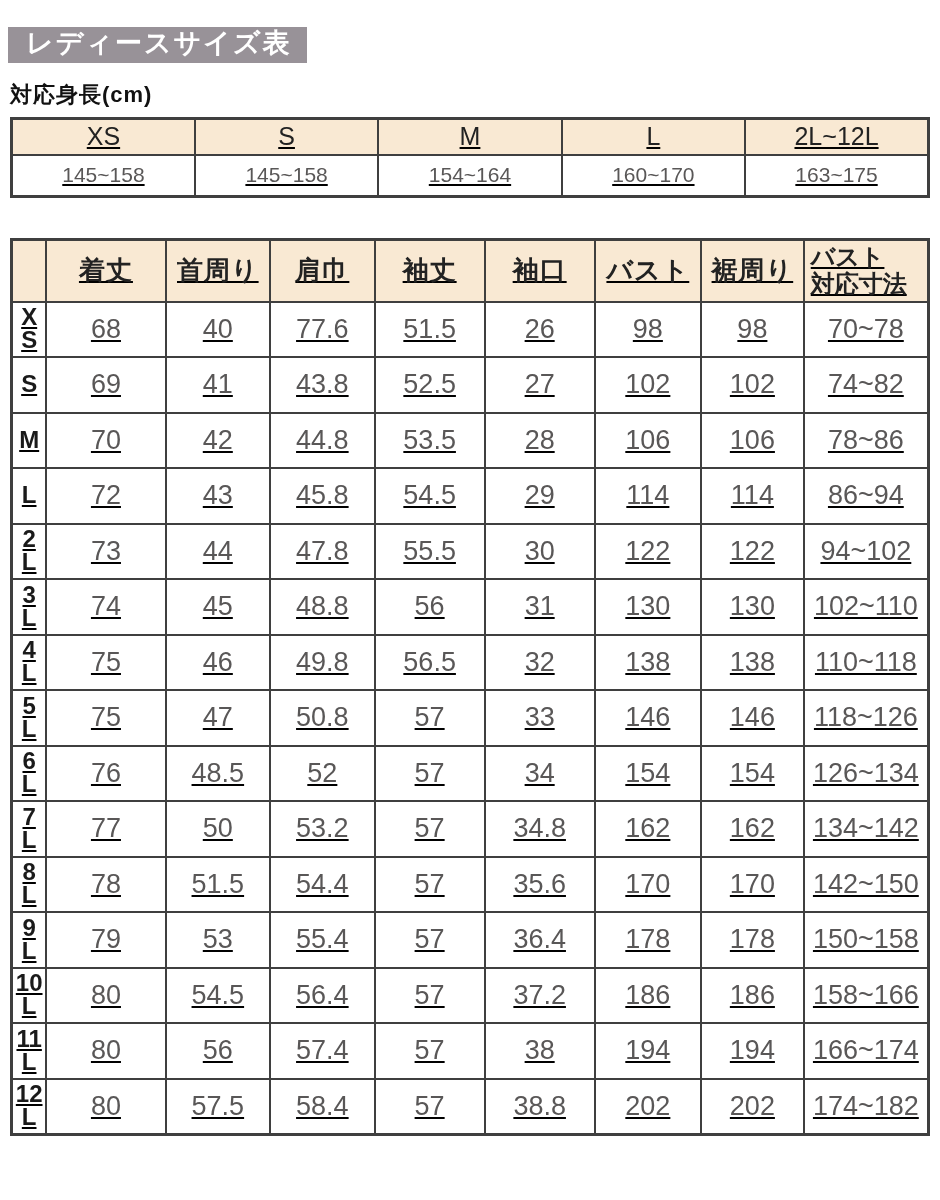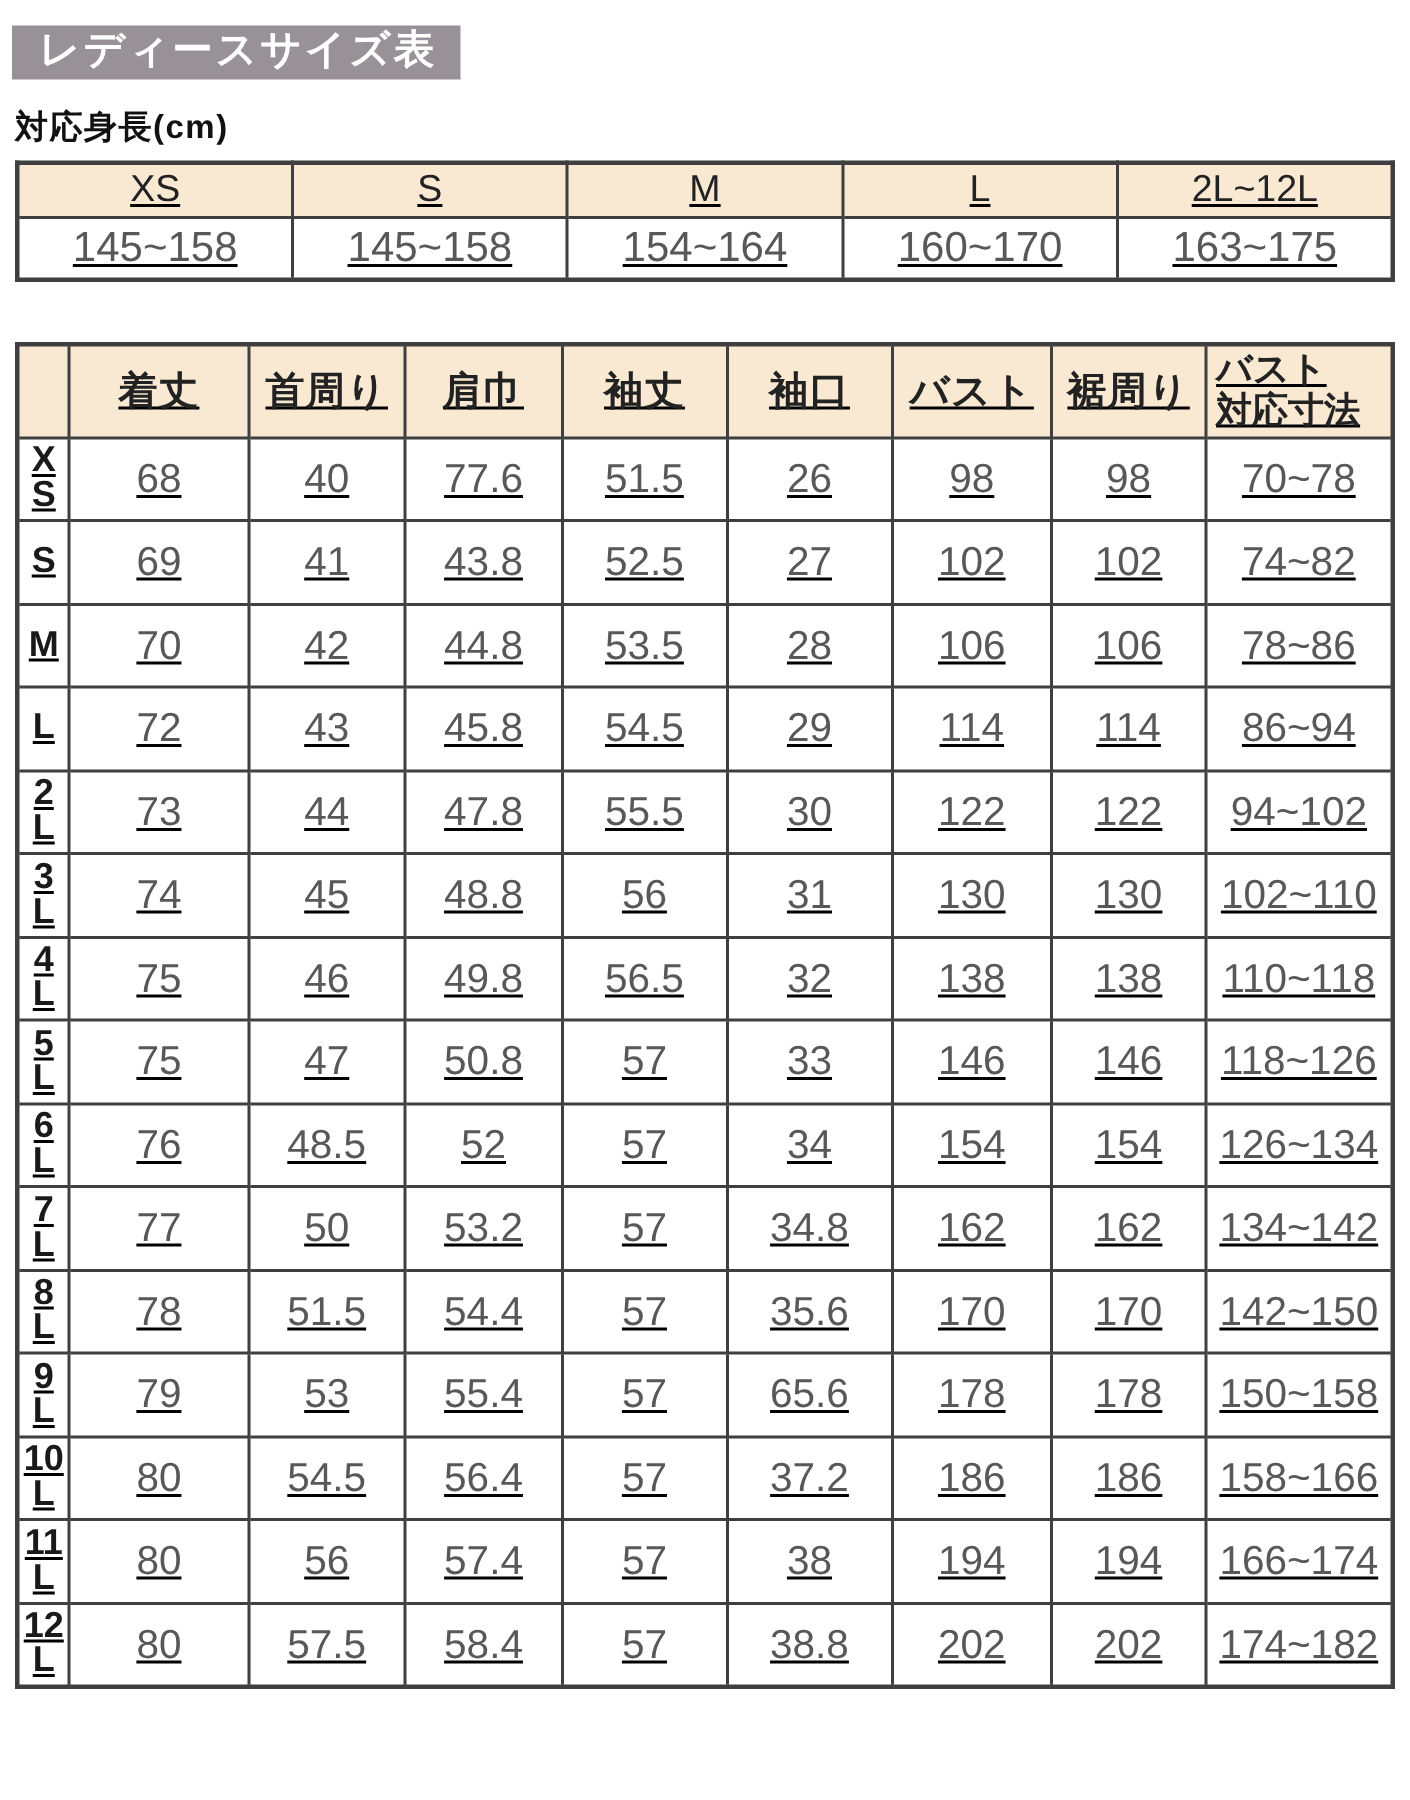--- a/index.html
+++ b/index.html
@@ -8,21 +8,21 @@
     padding: 0;
     background: #ffffff;
     font-family: "Liberation Sans", "DejaVu Sans", sans-serif;
   }
   body {
     width: 940px;
     height: 1200px;
     overflow: hidden;
   }
   .page {
-    padding: 17px 10px 0 8px;
+    padding: 27px 10px 0 8px;
     width: 844px;
   }
   
   .title-bar {
     display: inline-block;
     background: #989298;
     color: #ffffff;
     font-size: 27px;
     font-weight: bold;
     letter-spacing: 2px;
@@ -57,21 +57,21 @@
     color: #595757;
     text-align: center;
   }
   
   .height-table th {
     font-size: 25px;
     height: 36px;
     text-align: center;
   }
   .height-table td {
-    font-size: 28px;
+    font-size: 21px;
     height: 42px;
   }
   
   .size-table { margin-top: 40px; }
   .size-table th {
     font-size: 26px;
     font-weight: bold;
     height: 62px;
     text-align: center;
     letter-spacing: 1px;
@@ -284,21 +284,21 @@
           <td>170</td>
           <td>142~150</td>
         </tr>
         <tr>
           <td class="size-label">9
 L</td>
           <td>79</td>
           <td>53</td>
           <td>55.4</td>
           <td>57</td>
-          <td>65.6</td>
+          <td>36.4</td>
           <td>178</td>
           <td>178</td>
           <td>150~158</td>
         </tr>
         <tr>
           <td class="size-label">10
 L</td>
           <td>80</td>
           <td>54.5</td>
           <td>56.4</td>

